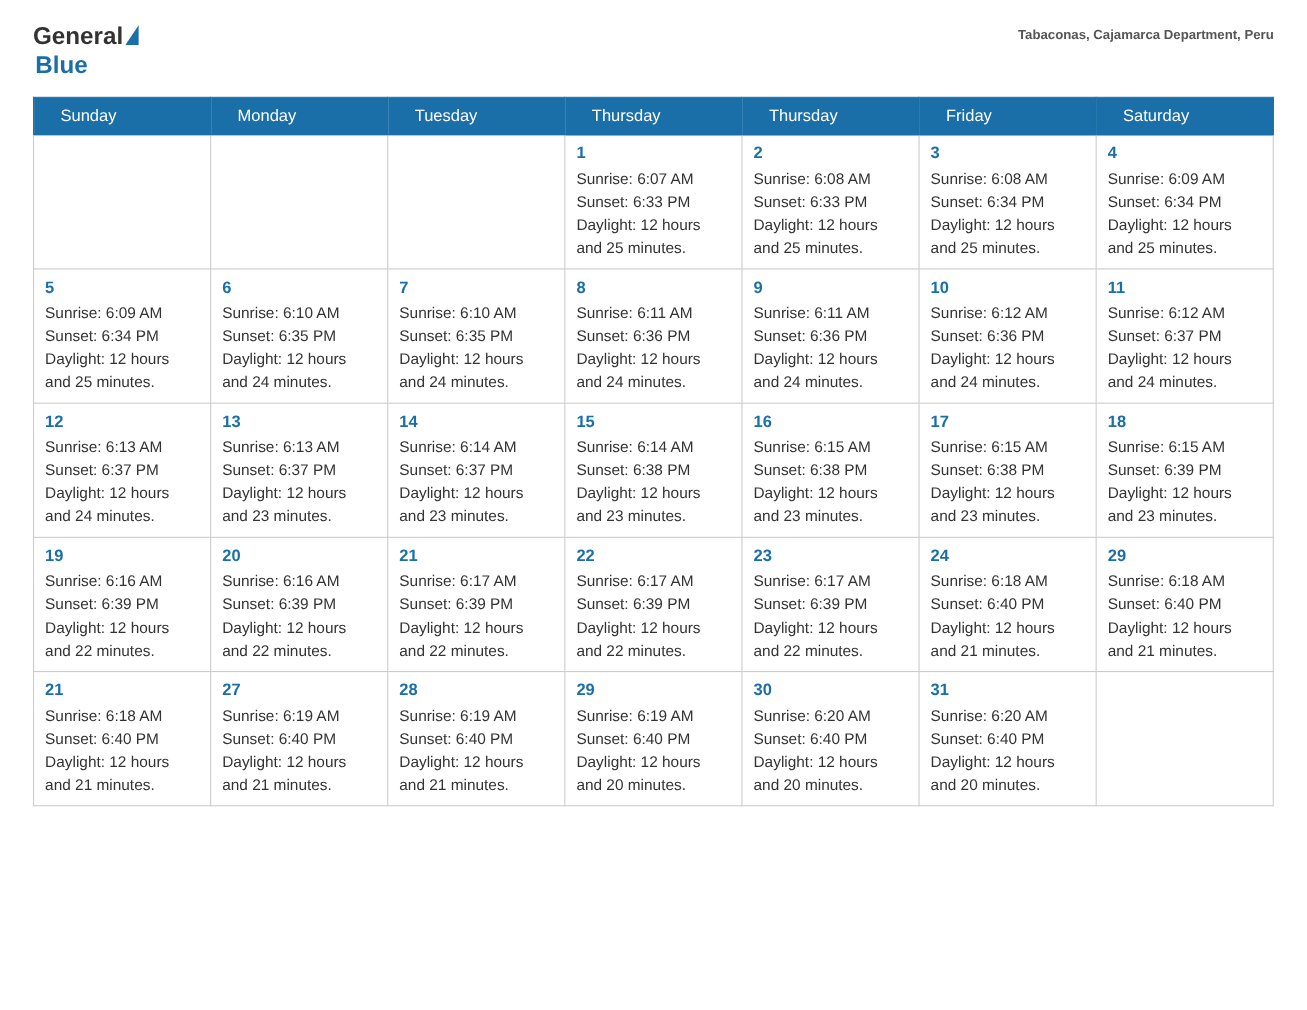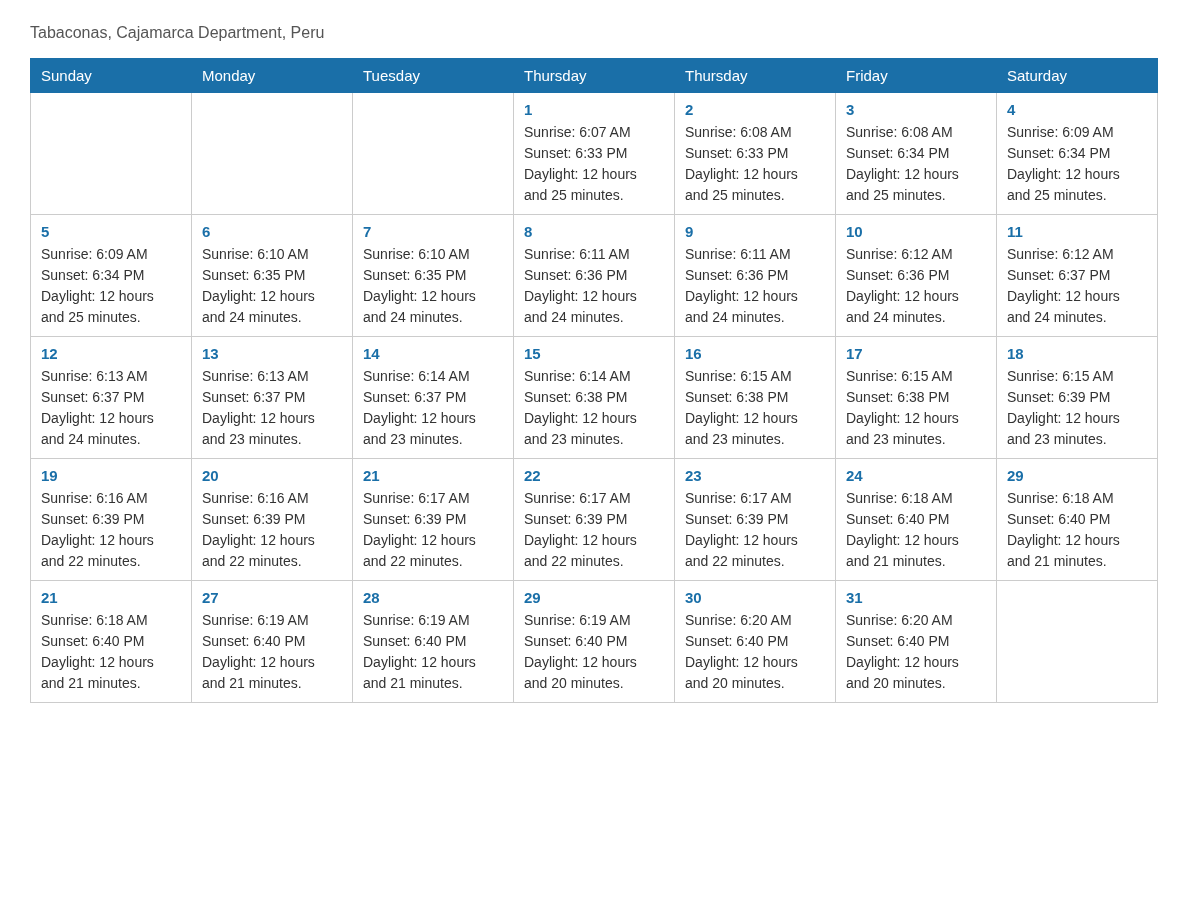--- a/index.html
+++ b/index.html
@@ -45,34 +45,35 @@
     }
     .title-block {
       text-align: right;
     }
     .calendar-title {
       font-size: 42px;
       font-weight: normal;
       color: #333;
     }
     .calendar-subtitle {
-      font-size: 16px;
+      font-size: 12px;
       color: #555;
       margin-top: 4px;
+      font-weight: bold;
     }
     .calendar-table {
       width: 100%;
       border-collapse: collapse;
       table-layout: fixed;
     }
     .calendar-table thead th {
       background-color: #1a6fa8;
       color: #fff;
       text-align: left;
-      padding: 8px 10px;
+      padding: 8px 24px;
       font-size: 15px;
       font-weight: normal;
       border: 1px solid #1a6fa8;
     }
     .calendar-table tbody td {
       border: 1px solid #ccc;
       vertical-align: top;
       padding: 8px 10px;
       min-height: 90px;
       height: 110px;
@@ -89,20 +90,27 @@
       line-height: 1.5;
     }
     .empty-cell {
       background: #fff;
     }
   </style>
 </head>
 <body>
 
 <div class="header">
+  <div class="logo">
+    <div class="logo-top">
+      <span class="logo-general">General</span>
+      <div class="logo-triangle"></div>
+    </div>
+    <span class="logo-blue">Blue</span>
+  </div>
   <div class="title-block">
     <div class="calendar-subtitle">Tabaconas, Cajamarca Department, Peru</div>
   </div>
 </div>
 
 <table class="calendar-table">
   <thead>
     <tr id="header-row">
         <th>Sunday</th>
         <th>Monday</th>

